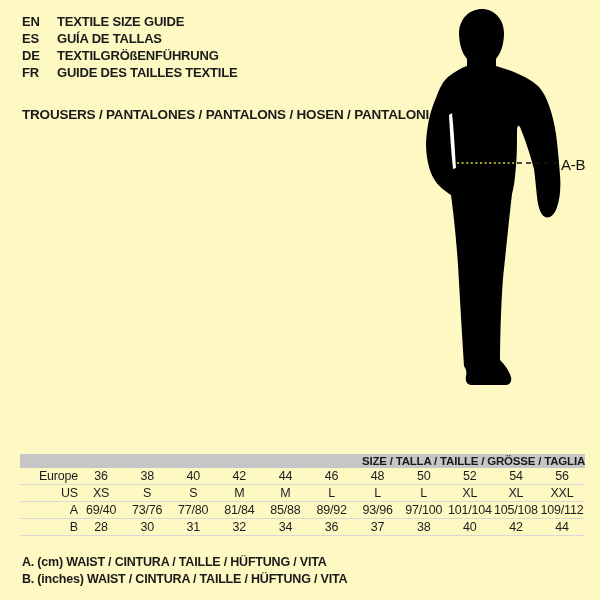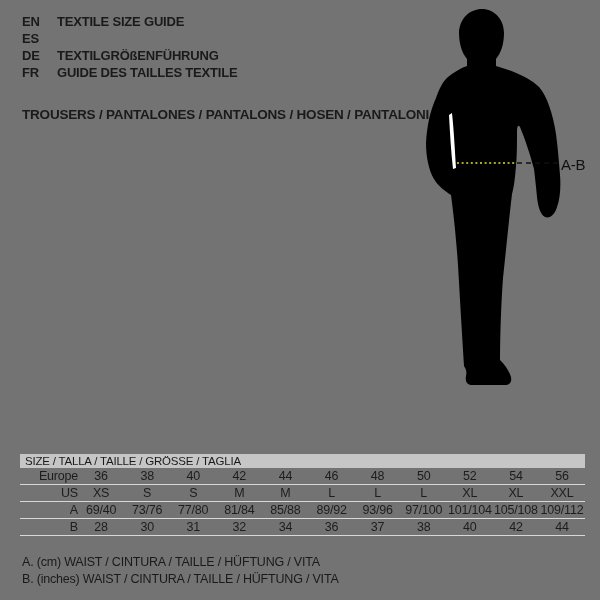--- a/index.html
+++ b/index.html
@@ -4,21 +4,21 @@
 <style>
   * { margin: 0; padding: 0; box-sizing: border-box; }
   body {
     font-family: "Liberation Sans", sans-serif;
     background: #ffffff;
   }
   .canvas {
     position: relative;
     width: 600px;
     height: 600px;
-    background: #737373;
+    background: #fef9c3;
     overflow: hidden;
     color: #1a1a1a;
   }
 
   
   .lang-block {
     position: absolute;
     left: 22px;
     top: 13px;
   }
@@ -75,23 +75,24 @@
     left: 20px;
     top: 454px;
     width: 565px;
     letter-spacing: -0.2px;
   }
   .thead {
     height: 14px;
     line-height: 14px;
     background: #c6c6c6;
     font-size: 11.5px;
-    font-weight: 400;
+    font-weight: 700;
     color: #1a1a1a;
     padding-left: 5px;
+    text-align: right;
   }
   .trow {
     display: flex;
     height: 17px;
     line-height: 16px;
     border-bottom: 1px solid #d8d8d8;
     font-size: 12.5px;
     color: #1d1d1d;
   }
   .tlabel {
@@ -107,36 +108,37 @@
   
   .footnotes {
     position: absolute;
     left: 22px;
     top: 554px;
   }
   .footnote {
     height: 17px;
     line-height: 17px;
     font-size: 12.5px;
-    font-weight: 400;
+    font-weight: 700;
     letter-spacing: -0.2px;
   }
 </style>
 </head>
 <body>
 
 <div class="canvas">
 
   <div class="lang-block">
     <div class="lang-row">
       <span class="lang-code">EN</span>
       <span class="lang-label">TEXTILE SIZE GUIDE</span>
     </div>
     <div class="lang-row">
       <span class="lang-code">ES</span>
+      <span class="lang-label">GUÍA DE TALLAS</span>
     </div>
     <div class="lang-row">
       <span class="lang-code">DE</span>
       <span class="lang-label">TEXTILGRÖßENFÜHRUNG</span>
     </div>
     <div class="lang-row">
       <span class="lang-code">FR</span>
       <span class="lang-label">GUIDE DES TAILLES TEXTILE</span>
     </div>
   </div>

